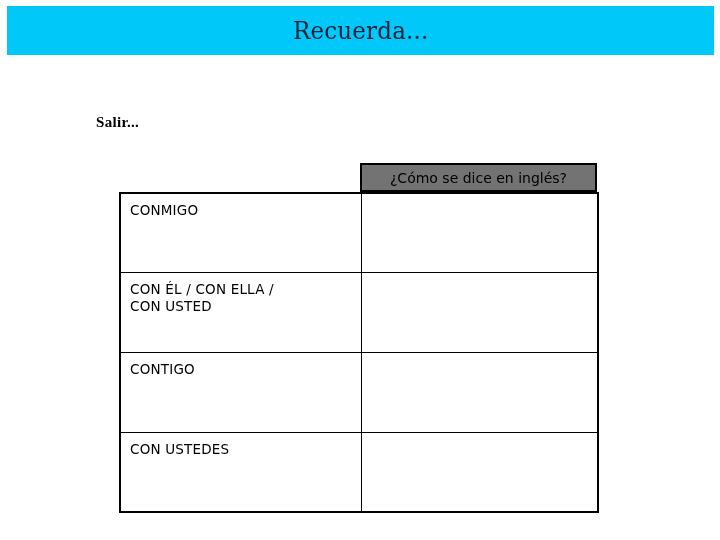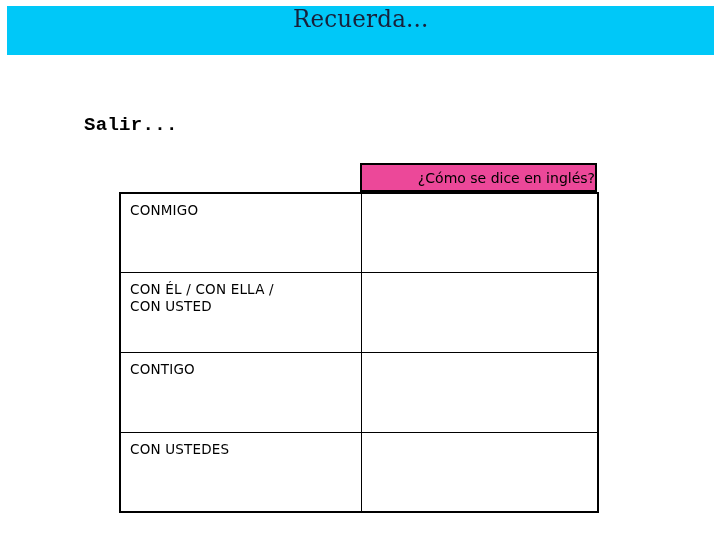--- a/index.html
+++ b/index.html
@@ -18,59 +18,59 @@
 
   
   #title-banner {
     position: absolute;
     left: 7px;
     top: 6px;
     width: 707px;
     height: 49px;
     background: #00c8f8;
     display: flex;
-    align-items: flex-start;
+    align-items: center;
     justify-content: center;
   }
   #title-text {
     font-family: "DejaVu Serif", "Liberation Serif", serif;
     font-size: 25px;
     color: #18203a;
     letter-spacing: 0.2px;
     white-space: nowrap;
     line-height: 1;
     transform: scaleX(0.92);
   }
 
   
   #subtitle {
     position: absolute;
-    left: 84px;
+    left: 96px;
     top: 114px;
-    font-family: Liberation Mono, monospace;
-    font-size: 19px;
+    font-family: Liberation Serif, serif;
+    font-size: 15px;
     font-weight: bold;
     color: #000000;
     letter-spacing: 0.3px;
     white-space: nowrap;
   }
 
   
   #question-header {
     position: absolute;
     left: 360px;
     top: 163px;
     width: 237px;
     height: 29px;
     box-sizing: border-box;
-    background: #ec4899;
+    background: #737373;
     border: 2px solid #000000;
     display: flex;
     align-items: center;
-    justify-content: flex-end;
+    justify-content: center;
     z-index: 3;
   }
   #question-header-text {
     font-family: "DejaVu Sans", "Liberation Sans", sans-serif;
     font-size: 14px;
     color: #000000;
     white-space: nowrap;
     line-height: 1;
   }
 

